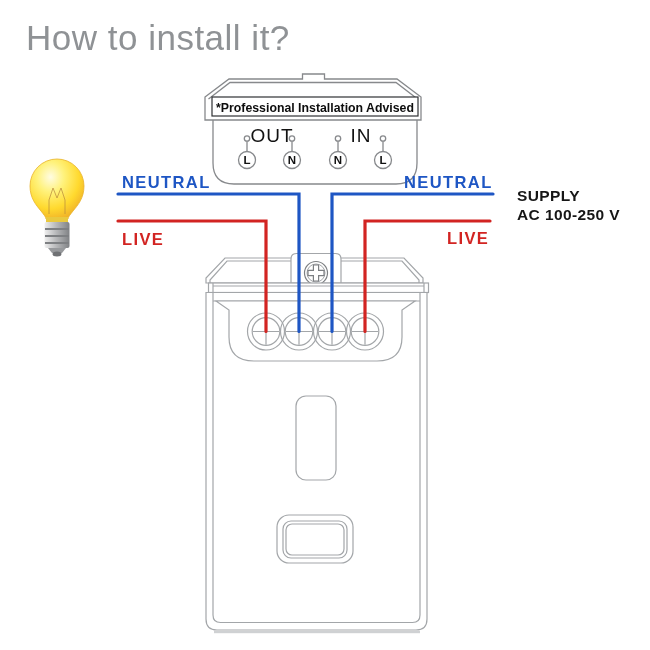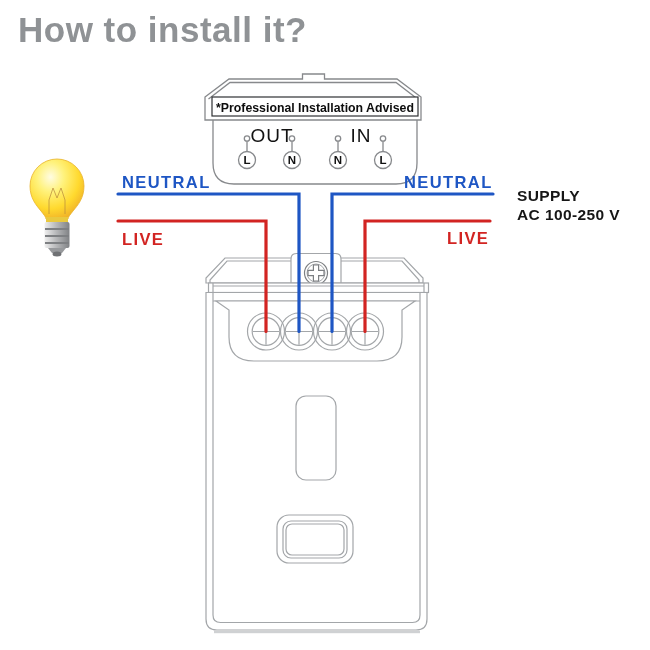--- a/index.html
+++ b/index.html
@@ -1,22 +1,22 @@
 <!DOCTYPE html>
 <html style="--title-gray: #8f9295; --neutral-wire: #1e56c4; --live-wire: #d22422; --outline: #a3a6a9; --outline-dark: #87898c;"><head>
 <meta charset="utf-8">
 <style>
   html,body { margin:0; padding:0; background:#ffffff; }
   .stage {
     position:relative; width:650px; height:650px; background:#ffffff;
     font-family:"Liberation Sans", sans-serif; overflow:hidden;
   }
   .page-title {
-    position:absolute; left:18px; top:10px; margin:0;
-    font-size:35px; font-weight:700; letter-spacing:.5px;
+    position:absolute; left:18px; top:10px; margin:8px;
+    font-size:35px; font-weight:400; letter-spacing:.5px;
     color:var(--title-gray,#8f9295);
   }
   svg.diagram { position:absolute; left:0; top:0; }
 
   
   .ln  { fill:none; stroke:var(--outline,#a3a6a9); stroke-width:1.2; }
   .lnf { fill:#ffffff; stroke:var(--outline,#a3a6a9); stroke-width:1.2; }
   .cb  { fill:none; stroke:var(--outline-dark,#87898c); stroke-width:1.3; }
   .cbf { fill:#ffffff; stroke:var(--outline-dark,#87898c); stroke-width:1.3; }
 

